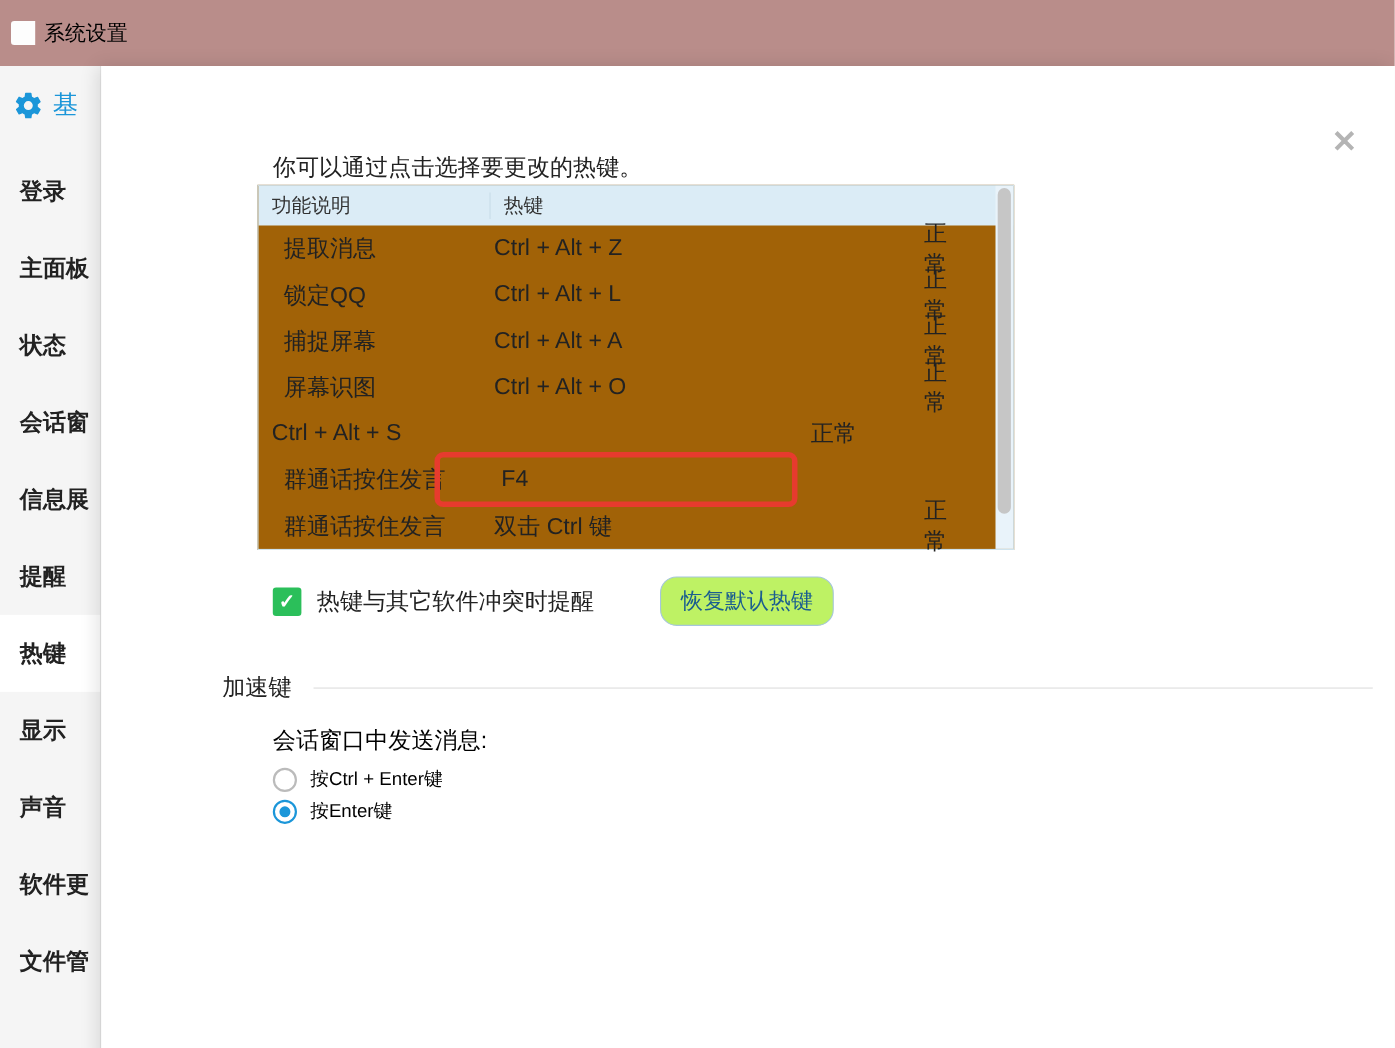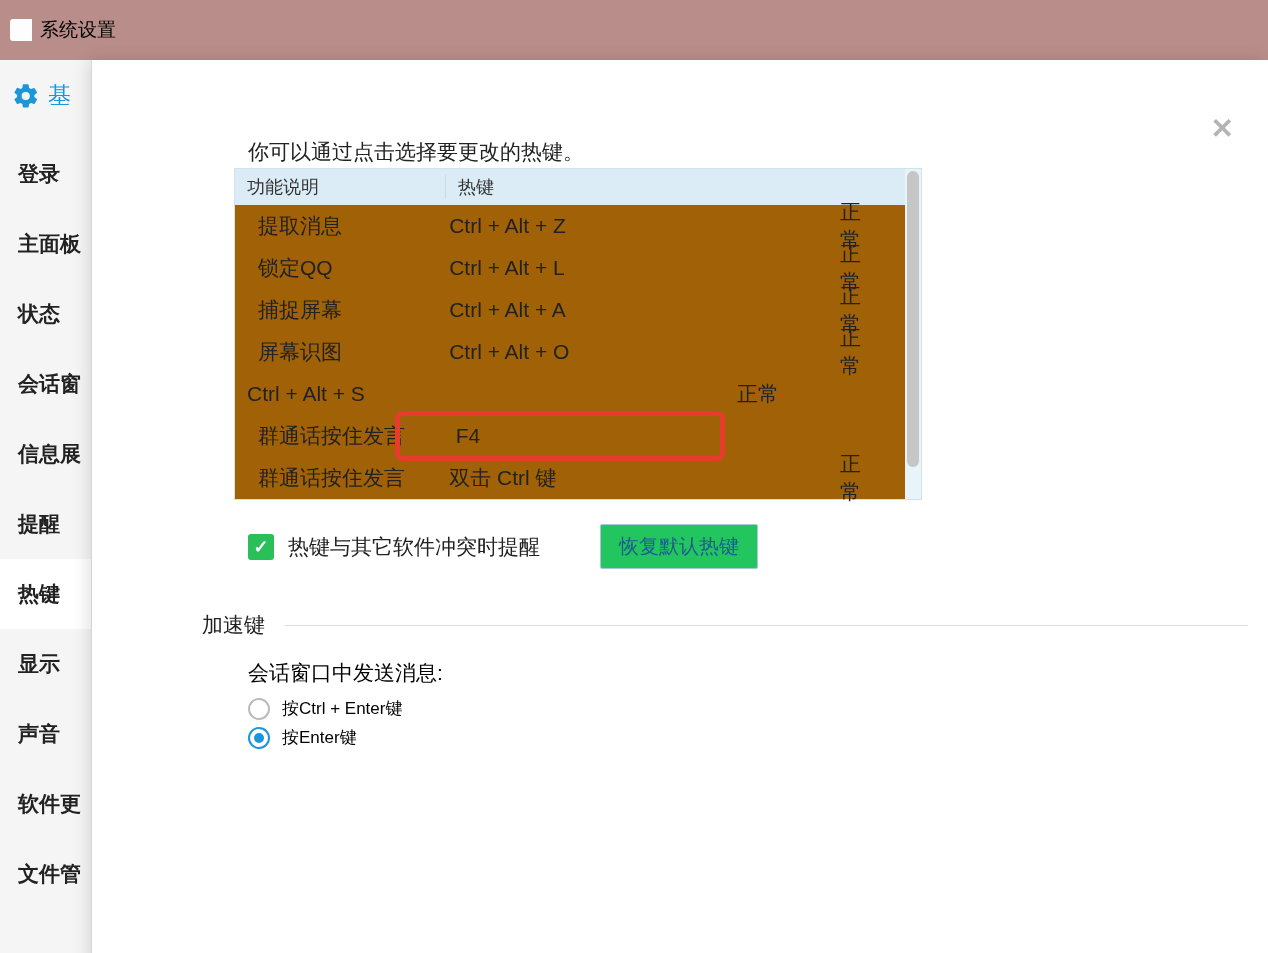--- a/index.html
+++ b/index.html
@@ -182,25 +182,25 @@
       border-radius: 3px;
       display: flex;
       align-items: center;
       justify-content: center;
       color: #fff;
       font-size: 18px;
       font-weight: bold;
     }
     .restore-btn {
       padding: 8px 18px;
-      background: #22c55e;
+      background: #bef264;
       border: 1px solid #a6c6db;
       color: #1b5e8f;
       font-size: 20px;
-      border-radius: 2px;
+      border-radius: 15px;
       cursor: pointer;
     }
     .section2 {
       margin-top: 42px;
     }
     .send-label {
       font-size: 21px;
       margin: 16px 0 10px 46px;
     }
     .radio-row {

